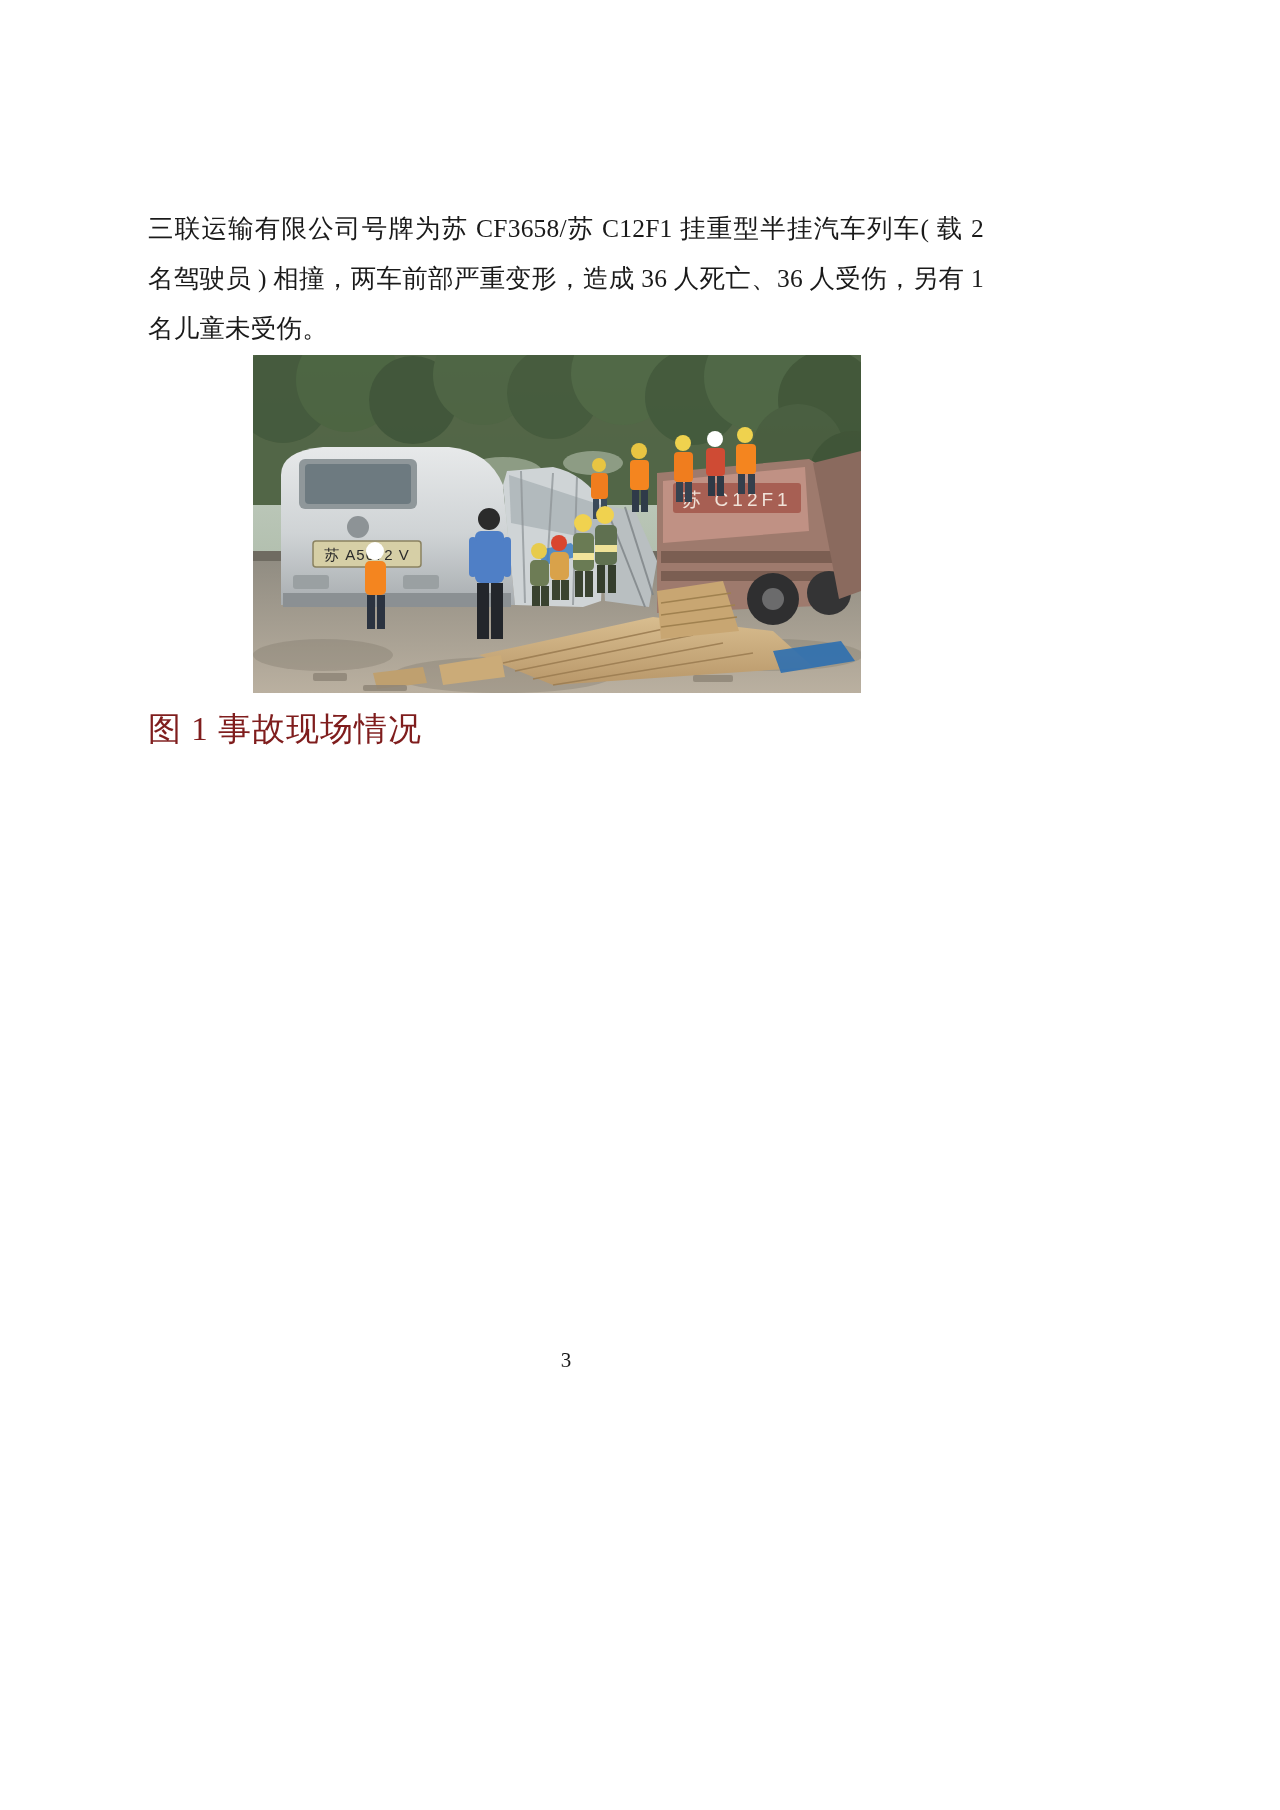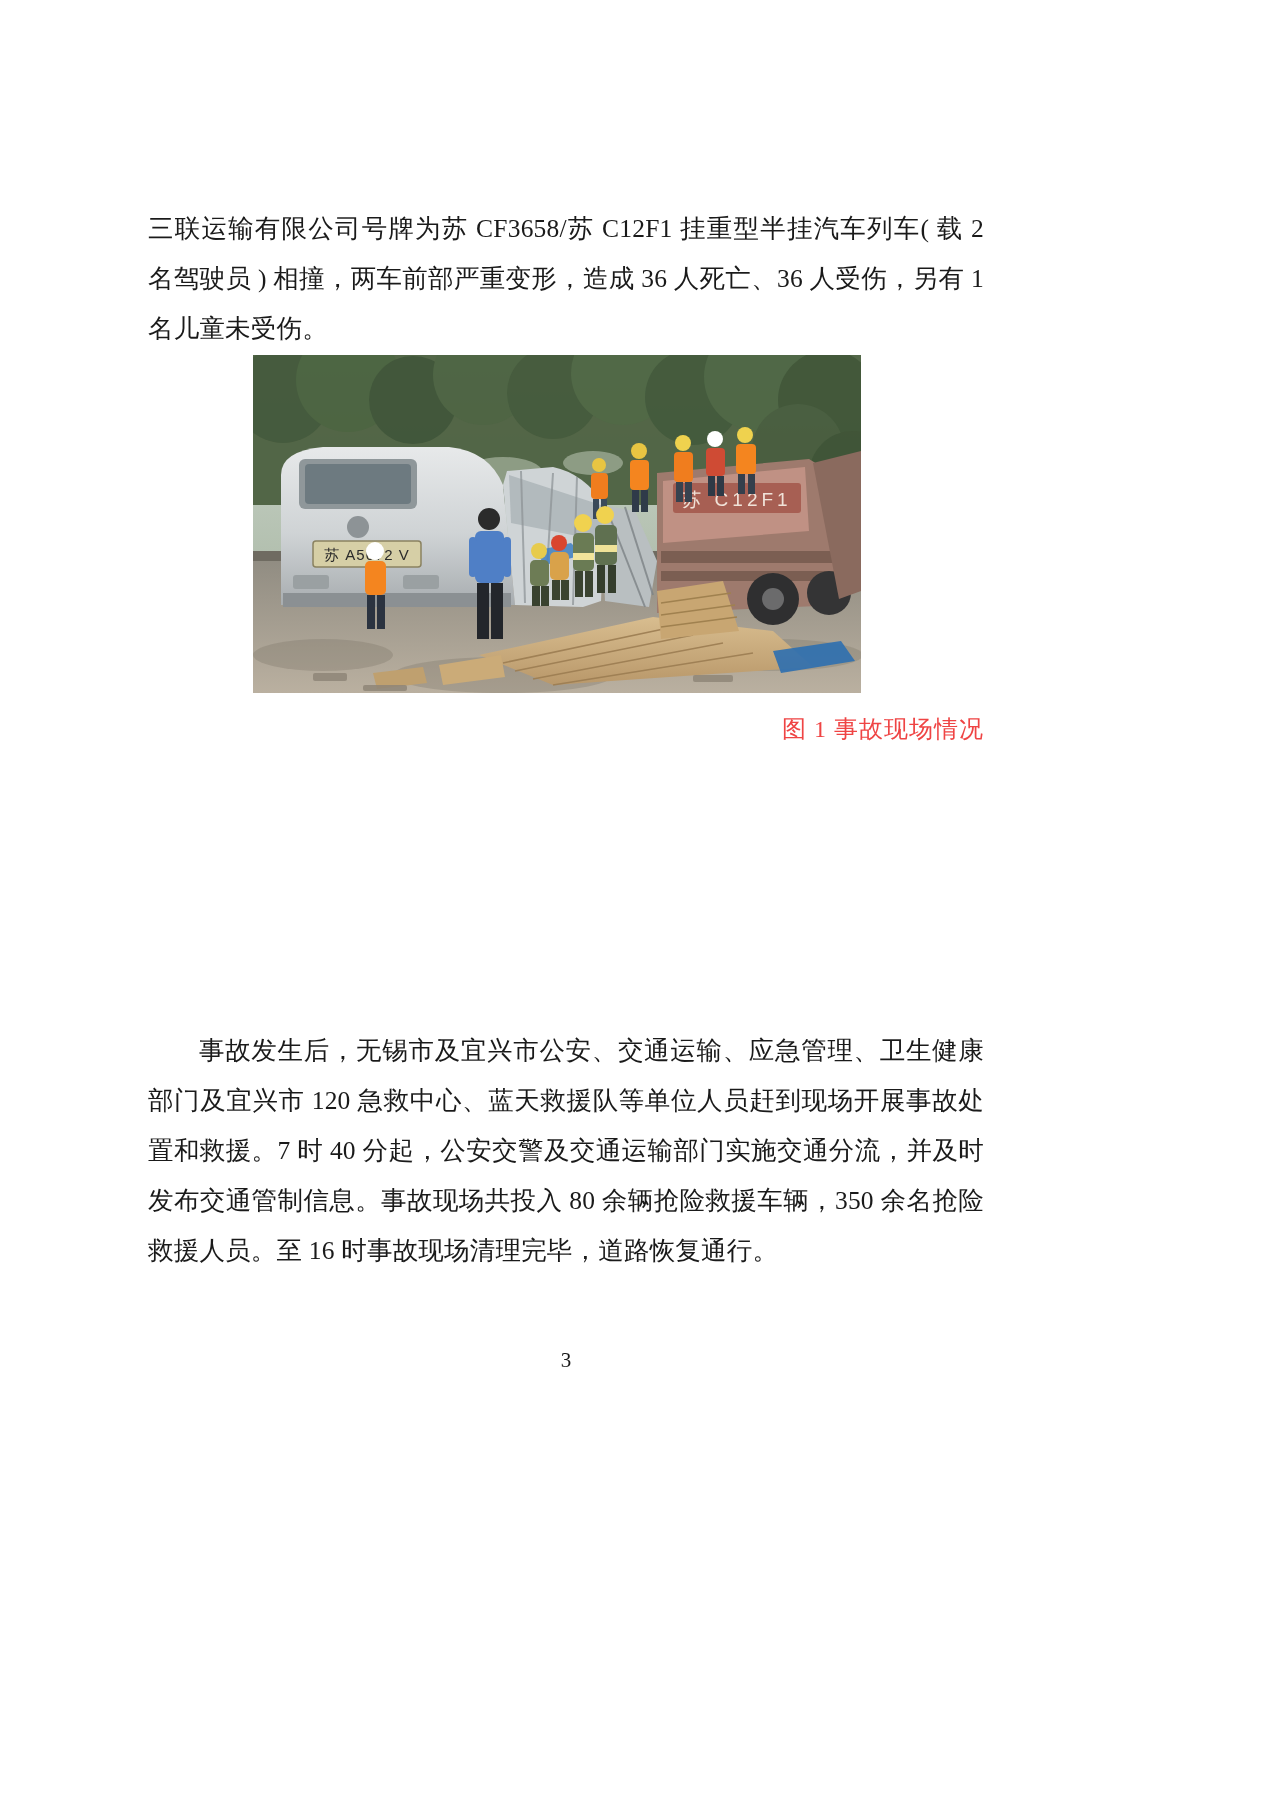--- a/index.html
+++ b/index.html
@@ -54,24 +54,24 @@
     background: #5e6b57;
   }
   .figure svg {
     display: block;
   }
   .figure-caption {
     position: absolute;
     top: 712px;
     left: 0;
     width: 836px;
-    text-align: right;
-    font-size: 24px;
+    text-align: left;
+    font-size: 33px;
     line-height: 34px;
-    color: #ef4444;
+    color: #7f1d1d;
     letter-spacing: 1px;
   }
   .section-heading {
     position: absolute;
     top: 948px;
     left: 0;
     width: 836px;
     font-size: 25.5px;
     line-height: 50px;
     text-indent: 51px;
@@ -315,18 +315,17 @@
           <rect x="60" y="318" width="34" height="8" rx="2"></rect>
           <rect x="110" y="330" width="44" height="6" rx="2"></rect>
           <rect x="440" y="320" width="40" height="7" rx="2"></rect>
         </g>
       </svg>
     </div>
 
     <div class="figure-caption">图 1  事故现场情况</div>
 
 
-    <p class="para para-body para-indent">事故发生后，无锡市及宜兴市公安、交通运输、应急管理、卫生健康部门及宜兴市 120 急救中心、蓝天救援队等单位人员赶到现场开展事故处置和救援。7 时 40 分起，公安交警及交通运输部门实施交通分流，并及时发布交通管制信息。事故现场共投入 80 余辆抢险救援车辆，350 余名抢险救援人员。至 16 时事故现场清理完毕，道路恢复通行。</p>
 
     <div class="page-number">3</div>
 
   </div>
 </div>
 
 </body></html>

